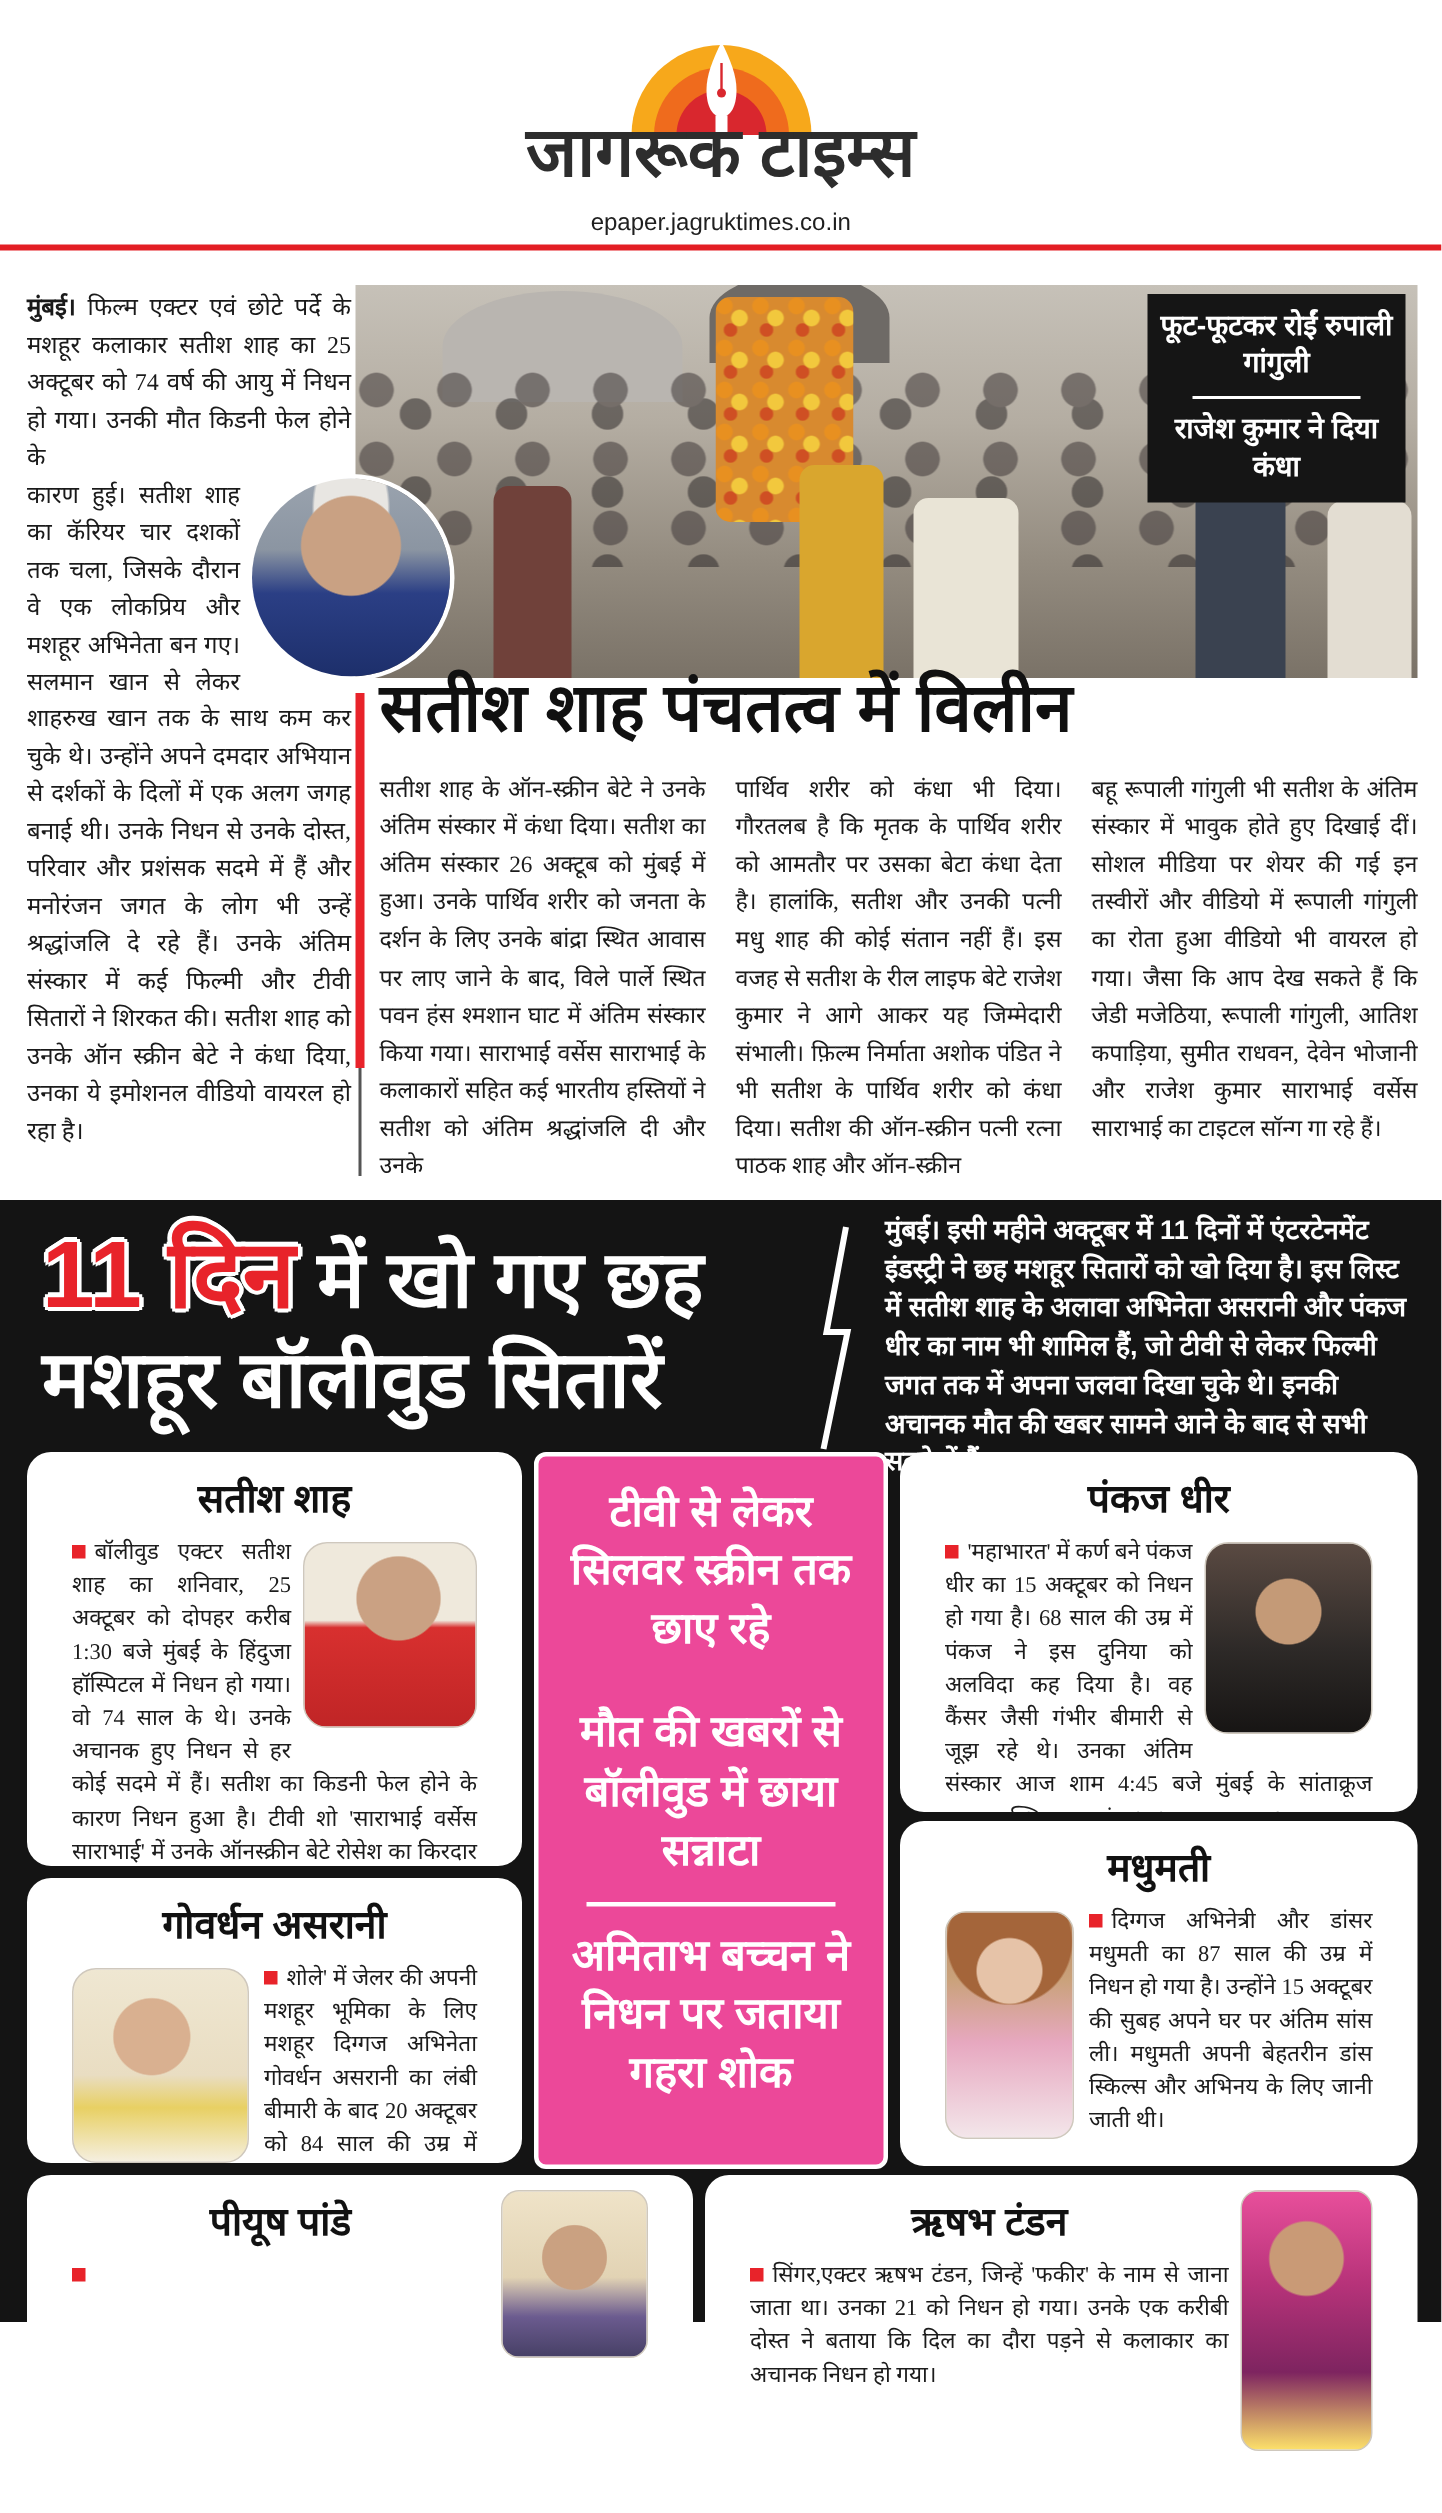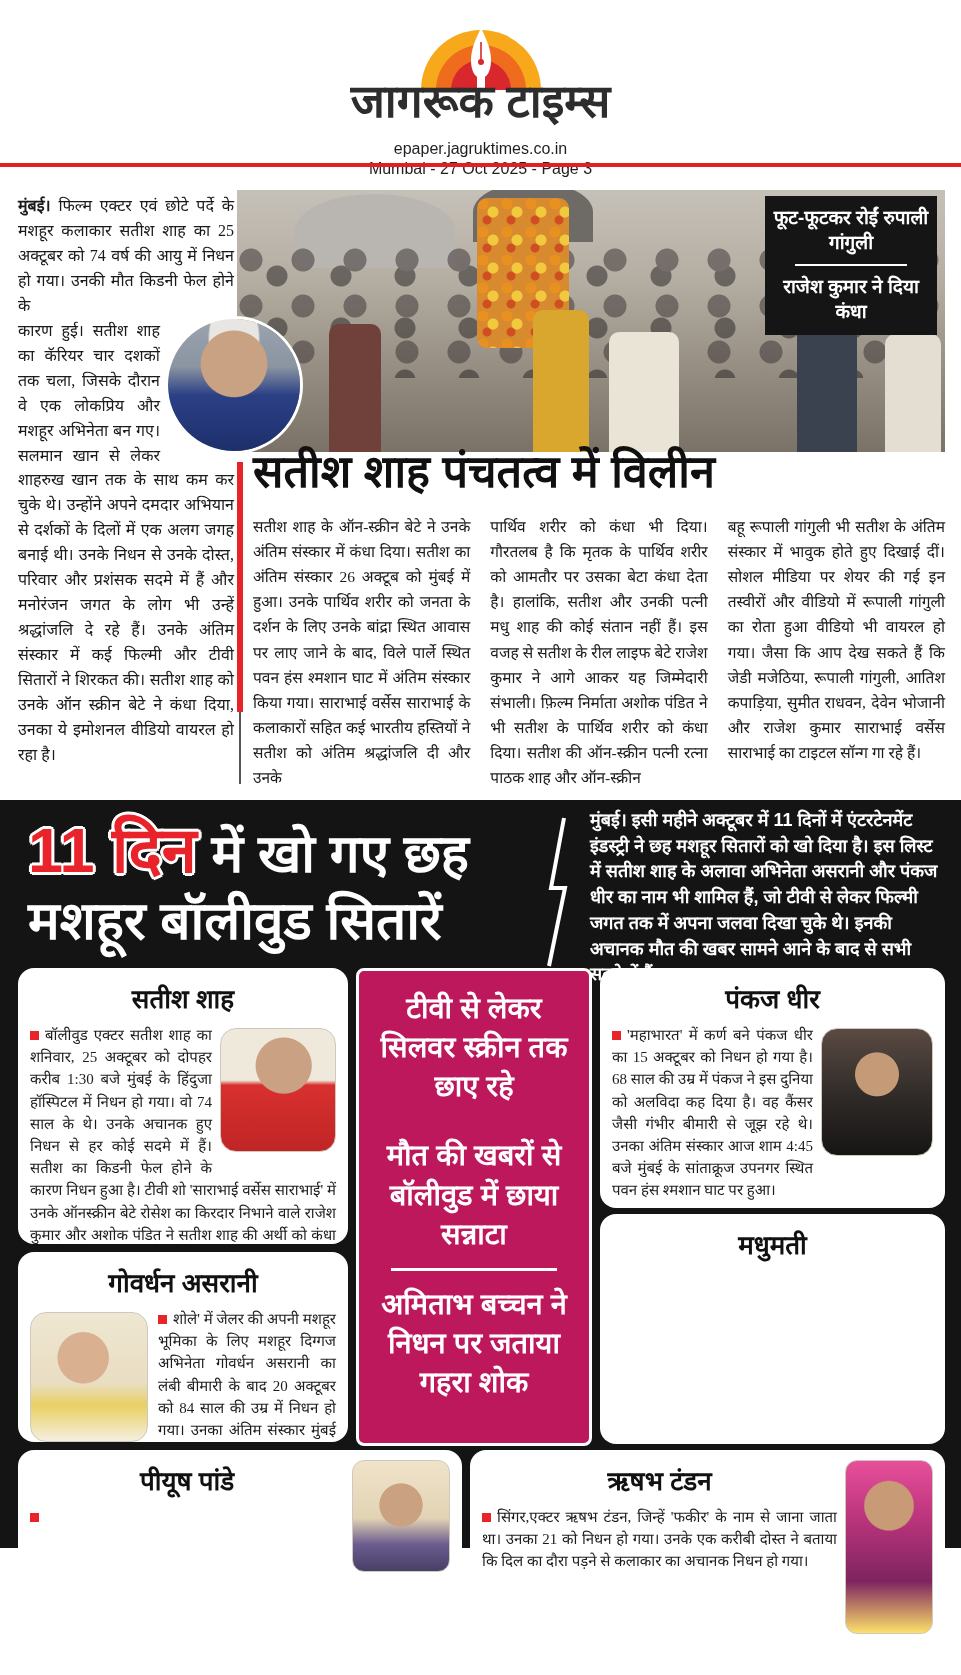--- a/index.html
+++ b/index.html
@@ -54,21 +54,21 @@
   .lead-cols{position:absolute;left:253px;top:514px;width:692px;display:flex;gap:20px;}
   .lead-col{flex:1;font-size:15.5px;line-height:1.62;text-align:justify;
     font-family:"Liberation Serif","DejaVu Serif",serif;}
   
   .black-zone{position:absolute;left:0;top:800px;width:961px;height:748px;background:#141414;}
   .banner-title{position:absolute;left:28px;top:12px;width:532px;color:#fff;font-weight:800;font-size:53px;line-height:1.22;}
   .hl{color:#e8232a;font-size:63px;font-weight:900;
     text-shadow:-2px -2px 0 #fff,2px -2px 0 #fff,-2px 2px 0 #fff,2px 2px 0 #fff,0 -3px 0 #fff,0 3px 0 #fff,-3px 0 0 #fff,3px 0 0 #fff;}
   .banner-bolt{position:absolute;left:546px;top:16px;}
   .banner-side{position:absolute;left:590px;top:8px;width:354px;color:#fff;font-size:18px;font-weight:700;line-height:1.43;}
-  .pbox{position:absolute;background:#fff;border-radius:16px;padding:10px 12px;box-sizing:border-box;overflow:hidden;}
+  .pbox{position:absolute;background:#fff;border-radius:16px;padding:10px 30px;box-sizing:border-box;overflow:hidden;}
   .pbox h3{margin:2px 0 8px;text-align:center;font-size:26px;font-weight:800;color:#111;}
   .ptxt{font-size:15px;line-height:1.48;color:#1c1c1c;text-align:justify;
     font-family:"Liberation Serif","DejaVu Serif",serif;}
   .bullet{display:inline-block;width:9px;height:9px;background:#e8232a;margin-right:6px;}
   .ph{border:1px solid #cfc8bd;}
   .ph-satish{float:right;width:114px;height:122px;border-radius:16px;margin:4px 0 6px 8px;
     background:radial-gradient(circle at 55% 30%, #caa183 26%, transparent 27%),
     linear-gradient(180deg,#efe9dc 0%,#efe9dc 42%,#d8302f 46%,#c02526 100%);}
   .ph-asrani{float:left;width:116px;height:128px;border-radius:16px;margin:4px 10px 4px 0;
     background:radial-gradient(circle at 45% 35%, #d9b090 24%, transparent 25%),
@@ -85,21 +85,21 @@
     linear-gradient(180deg,#b98a63 0%,#caa27b 30%,#e7a8c0 58%,#f3e6ea 100%);}
   .ph-rishabh{float:right;width:86px;height:172px;border-radius:12px;margin:0 0 4px 8px;
     background:radial-gradient(circle at 50% 26%, #c99a76 18%, transparent 19%),
     linear-gradient(180deg,#e84f9b 0%,#b8337a 35%,#7e2460 70%,#fce06a 100%);}
   #box-satish{left:18px;top:168px;width:330px;height:276px;}
   #box-asrani{left:18px;top:452px;width:330px;height:190px;}
   #box-piyush{left:18px;top:650px;width:444px;height:198px;}
   #box-pankaj{left:600px;top:168px;width:345px;height:240px;}
   #box-madhumati{left:600px;top:414px;width:345px;height:230px;}
   #box-rishabh{left:470px;top:650px;width:475px;height:198px;}
-  #box-center{left:356px;top:168px;width:236px;height:478px;background:#be185d;border:3px solid #fff;
+  #box-center{left:356px;top:168px;width:236px;height:478px;background:#ec4899;border:3px solid #fff;
     border-radius:8px;color:#fff;padding:10px 8px;}
   .cb-part{font-size:29px;font-weight:800;text-align:center;line-height:1.35;padding:8px 4px;}
   .cb-gap{height:14px;}
   .cb-div{width:78%;height:3px;background:#fff;margin:6px auto;}
 </style>
 </head>
 <body>
 
 <div class="masthead">
   <div class="logo-wrap">
@@ -108,21 +108,20 @@
       <path d="M20 66 A45 45 0 0 1 110 66 Z" fill="#ef6b1d"></path>
       <path d="M35 66 A30 30 0 0 1 95 66 Z" fill="#d9272e"></path>
       <path d="M65 4 C59 16 55 26 55 36 C55 47 59 54 65 54 C71 54 75 47 75 36 C75 26 71 16 65 4 Z" fill="#fff"></path>
       <rect x="64.2" y="18" width="1.6" height="18" fill="#d9272e"></rect>
       <circle cx="65" cy="38" r="3" fill="#d9272e"></circle>
       <rect x="61" y="53" width="8" height="13" fill="#fff"></rect>
     </svg>
     <div class="logo-text">जागरूक टाइम्स</div>
   </div>
   <div class="site-url">epaper.jagruktimes.co.in</div>
-  <div class="edition">Mumbai - 27 Oct 2025 - Page 3</div>
 </div>
 <div class="header-rule"></div>
 
 <div class="lead-intro">
   <p><b>मुंबई।</b> <span>फिल्म एक्टर एवं छोटे पर्दे के मशहूर कलाकार सतीश शाह का 25 अक्टूबर को 74 वर्ष की आयु में निधन हो गया। उनकी मौत किडनी फेल होने के</span></p>
   <div>
     <div class="circ-photo"></div>
     <span>कारण हुई। सतीश शाह का कॅरियर चार दशकों तक चला, जिसके दौरान वे एक लोकप्रिय और मशहूर अभिनेता बन गए। सलमान खान से लेकर शाहरुख खान तक के साथ कम कर चुके थे। उन्होंने अपने दमदार अभियान से दर्शकों के दिलों में एक अलग जगह बनाई थी। उनके निधन से उनके दोस्त, परिवार और प्रशंसक सदमे में हैं और मनोरंजन जगत के लोग भी उन्हें श्रद्धांजलि दे रहे हैं। उनके अंतिम संस्कार में कई फिल्मी और टीवी सितारों ने शिरकत की। सतीश शाह को उनके ऑन स्क्रीन बेटे ने कंधा दिया, उनका ये इमोशनल वीडियो वायरल हो रहा है।</span>
   </div>
 </div>
@@ -202,20 +201,24 @@
   <div class="pbox" id="box-pankaj">
     <h3>पंकज धीर</h3>
     <div class="ptxt">
       <div class="ph ph-pankaj"></div>
       <span class="bullet"></span><span>'महाभारत' में कर्ण बने पंकज धीर का 15 अक्टूबर को निधन हो गया है। 68 साल की उम्र में पंकज ने इस दुनिया को अलविदा कह दिया है। वह कैंसर जैसी गंभीर बीमारी से जूझ रहे थे। उनका अंतिम संस्कार आज शाम 4:45 बजे मुंबई के सांताक्रूज उपनगर स्थित पवन हंस श्मशान घाट पर हुआ।</span>
     </div>
   </div>
 
   <div class="pbox" id="box-madhumati">
     <h3>मधुमती</h3>
+    <div class="ptxt">
+      <div class="ph ph-madhu"></div>
+      <span class="bullet"></span><span>दिग्गज अभिनेत्री और डांसर मधुमती का 87 साल की उम्र में निधन हो गया है। उन्होंने 15 अक्टूबर की सुबह अपने घर पर अंतिम सांस ली। मधुमती अपनी बेहतरीन डांस स्किल्स और अभिनय के लिए जानी जाती थी।</span>
+    </div>
   </div>
 
   <div class="pbox" id="box-rishabh">
     <div class="ph ph-rishabh"></div>
     <h3>ऋषभ टंडन</h3>
     <div class="ptxt">
       <span class="bullet"></span><span>सिंगर,एक्टर ऋषभ टंडन, जिन्हें 'फकीर' के नाम से जाना जाता था। उनका 21 को निधन हो गया। उनके एक करीबी दोस्त ने बताया कि दिल का दौरा पड़ने से कलाकार का अचानक निधन हो गया।</span>
     </div>
   </div>
 

